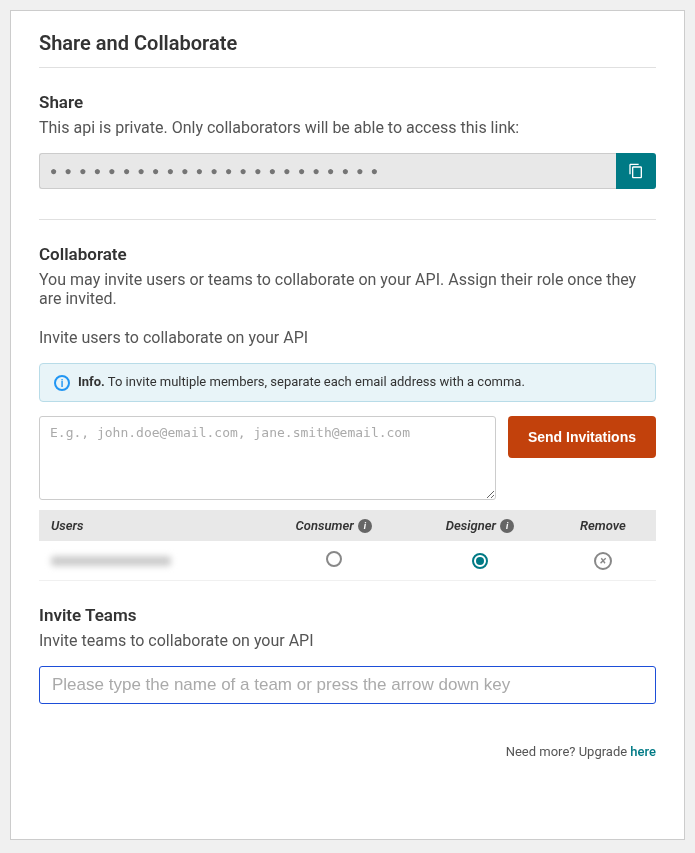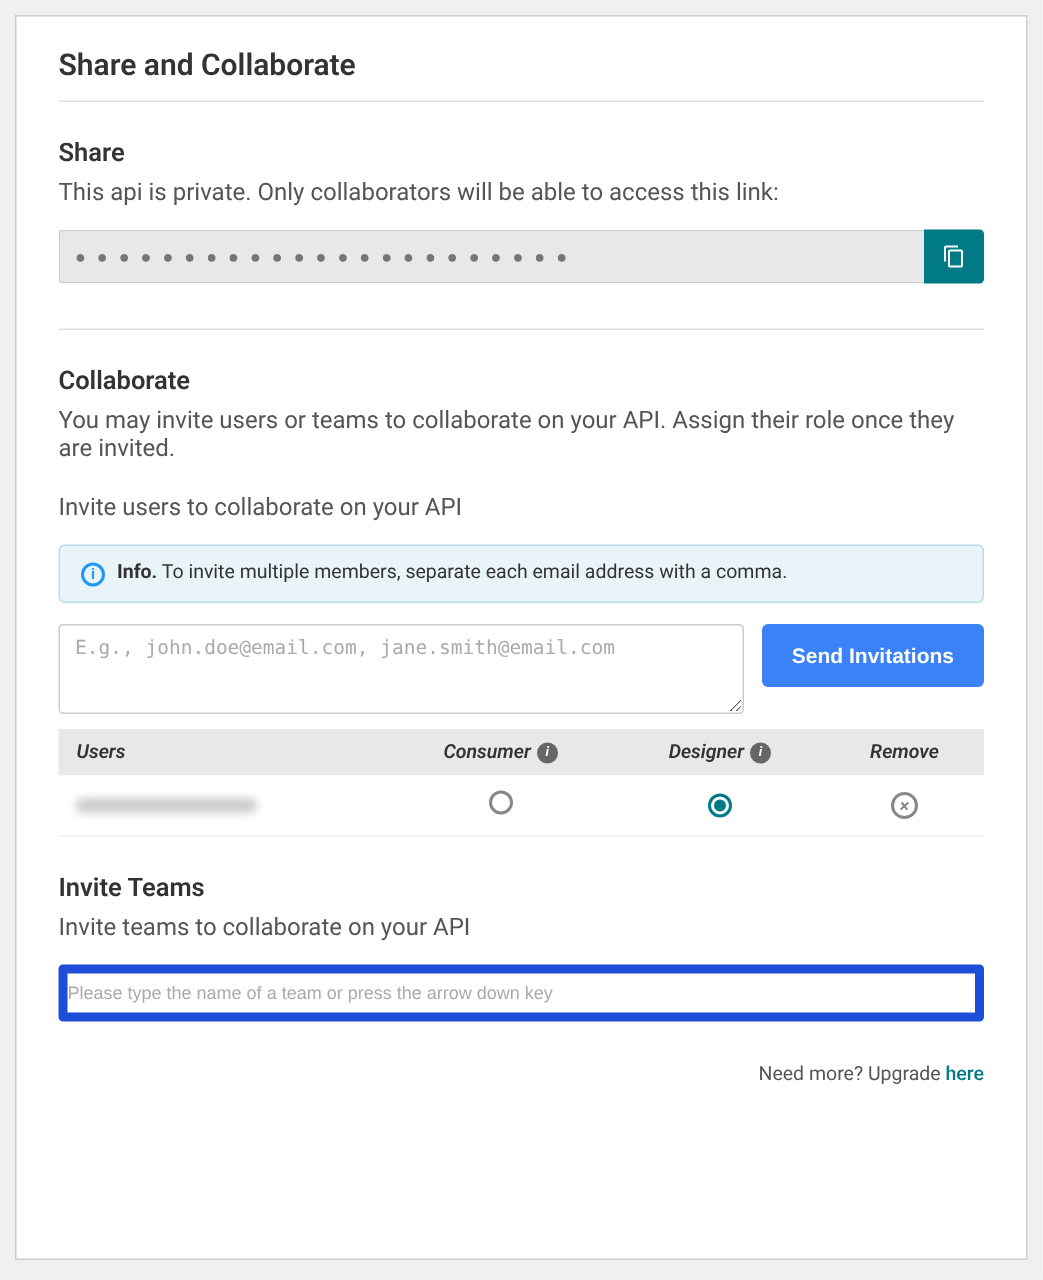--- a/index.html
+++ b/index.html
@@ -118,34 +118,34 @@
     .info-bold {
       font-weight: 700;
     }
     .invite-row {
       display: flex;
       align-items: flex-start;
       gap: 12px;
     }
     .invite-textarea {
       flex: 1;
-      height: 60px;
+      height: 84px;
       border: 1px solid #ccc;
       border-radius: 3px;
       padding: 8px 10px;
       font-size: 13px;
       color: #999;
       resize: vertical;
       outline: none;
     }
     .invite-textarea::placeholder {
       color: #aaa;
     }
     .send-btn {
-      background: #3b82f6;
+      background: #c2410c;
       color: #fff;
       border: none;
       border-radius: 4px;
       padding: 10px 20px;
       font-size: 14px;
       font-weight: 600;
       cursor: pointer;
       white-space: nowrap;
       height: 42px;
       align-self: flex-start;
@@ -245,33 +245,33 @@
       color: #888;
       font-size: 12px;
       font-weight: bold;
     }
     .invite-teams-section {
       margin-top: 24px;
     }
     .team-input {
       width: 100%;
       height: 38px;
-      border: 6px solid #1d4ed8;
+      border: 1px solid #1d4ed8;
       border-radius: 3px;
-      padding: 0 0;
-      font-size: 12px;
+      padding: 0 12px;
+      font-size: 17px;
       color: #aaa;
       outline: none;
     }
     .team-input::placeholder {
       color: #aaa;
     }
     .footer {
       text-align: right;
-      margin-top: 28px;
+      margin-top: 40px;
       font-size: 13px;
       color: #555;
     }
     .footer a {
       color: #007a85;
       text-decoration: none;
       font-weight: 500;
     }
   </style>
 </head>

